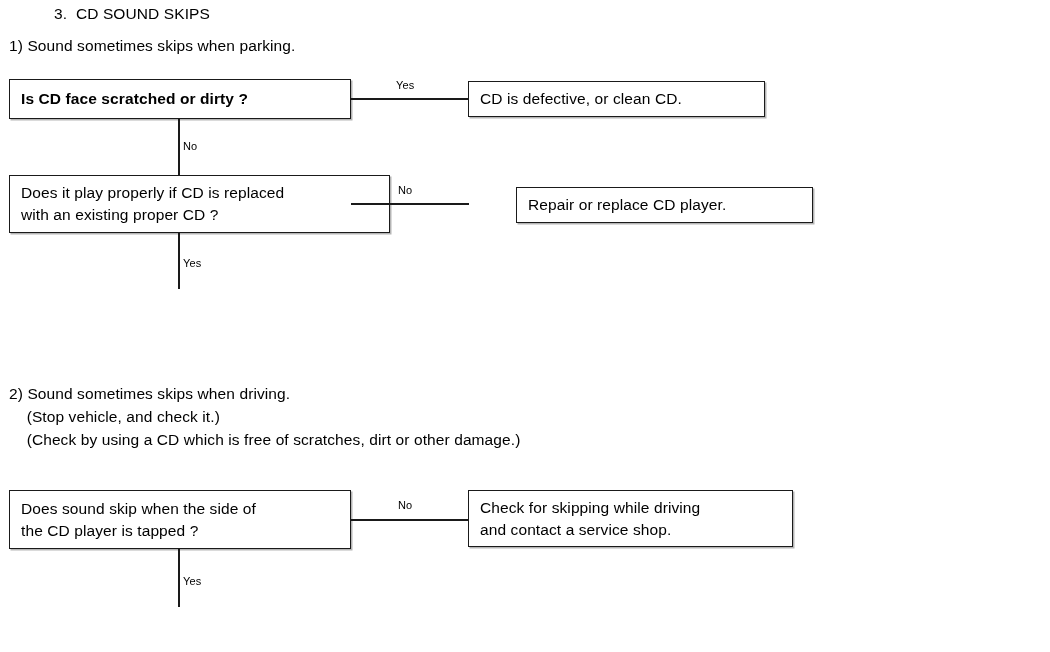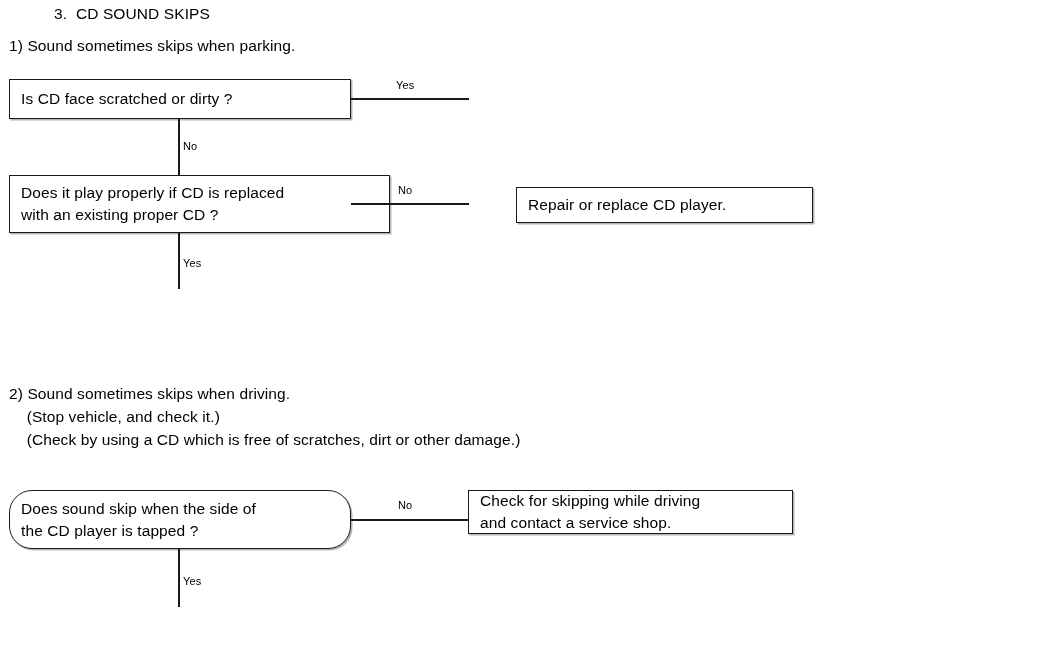--- a/index.html
+++ b/index.html
@@ -80,27 +80,30 @@
 </style>
 </head>
 <body>
 
 <div class="page">
 
   <div class="heading" style="left:10px; top:4px;margin-left:44px;">3.  CD SOUND SKIPS</div>
 
   <div class="subhead" style="left:9px; top:34px;text-align:center;">1) Sound sometimes skips when parking.</div>
 
-  <div class="box" style="left:9px; top:79px; width:342px; height:40px;">
+  <div class="box" style="left:9px; top:79px; width:342px; height:40px;font-weight:bold;">
     <span class="txt">Is CD face scratched or dirty ?</span>
   </div>
 
   <div class="conn-h" style="left:351px; top:98px; width:118px;"></div>
   <div class="edge-label" style="left:396px; top:76px;">Yes</div>
 
+  <div class="box" style="left:468px; top:81px; width:297px; height:36px;">
+    <span class="txt">CD is defective, or clean CD.</span>
+  </div>
 
   <div class="conn-v" style="left:178px; top:119px; height:57px;"></div>
   <div class="edge-label" style="left:183px; top:137px;">No</div>
 
   <div class="box" style="left:9px; top:175px; width:381px; height:58px;">
     <span class="txt">Does it play properly if CD is replaced
 with an existing proper CD ?</span>
   </div>
 
   <div class="conn-h" style="left:351px; top:203px; width:118px;"></div>
@@ -111,29 +114,29 @@
   </div>
 
   <div class="conn-v" style="left:178px; top:233px; height:56px;"></div>
   <div class="edge-label" style="left:183px; top:254px;">Yes</div>
 
 
   <div class="subhead" style="left:9px; top:382px;">2) Sound sometimes skips when driving.
     (Stop vehicle, and check it.)
     (Check by using a CD which is free of scratches, dirt or other damage.)</div>
 
-  <div class="box" style="left:9px; top:490px; width:342px; height:59px;border-radius:23px;">
+  <div class="box" style="left:9px; top:490px; width:342px; height:59px;">
     <span class="txt">Does sound skip when the side of
 the CD player is tapped ?</span>
   </div>
 
   <div class="conn-h" style="left:351px; top:519px; width:118px;"></div>
   <div class="edge-label" style="left:398px; top:496px;">No</div>
 
-  <div class="box" style="left:468px; top:490px; width:325px; height:44px;">
+  <div class="box" style="left:468px; top:490px; width:325px; height:57px;">
     <span class="txt">Check for skipping while driving
 and contact a service shop.</span>
   </div>
 
   <div class="conn-v" style="left:178px; top:549px; height:58px;"></div>
   <div class="edge-label" style="left:183px; top:572px;">Yes</div>
 
 
 </div>
 

